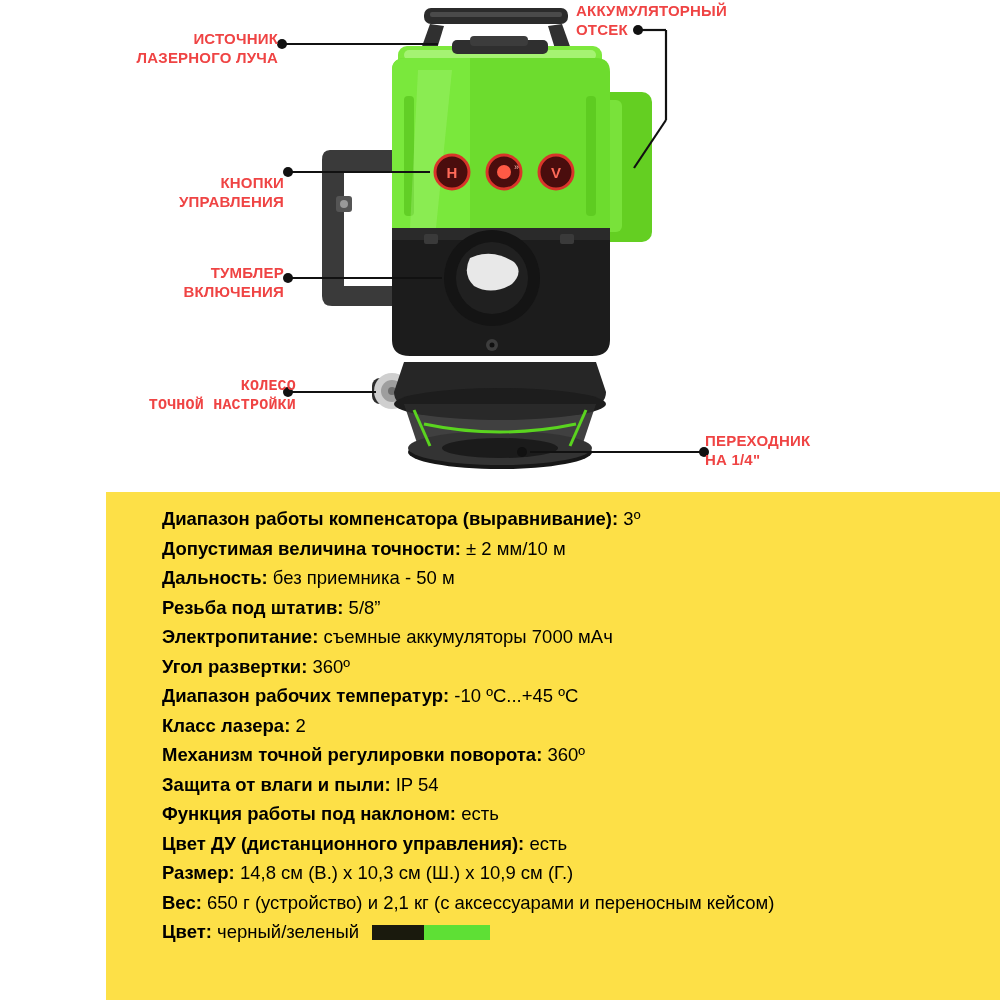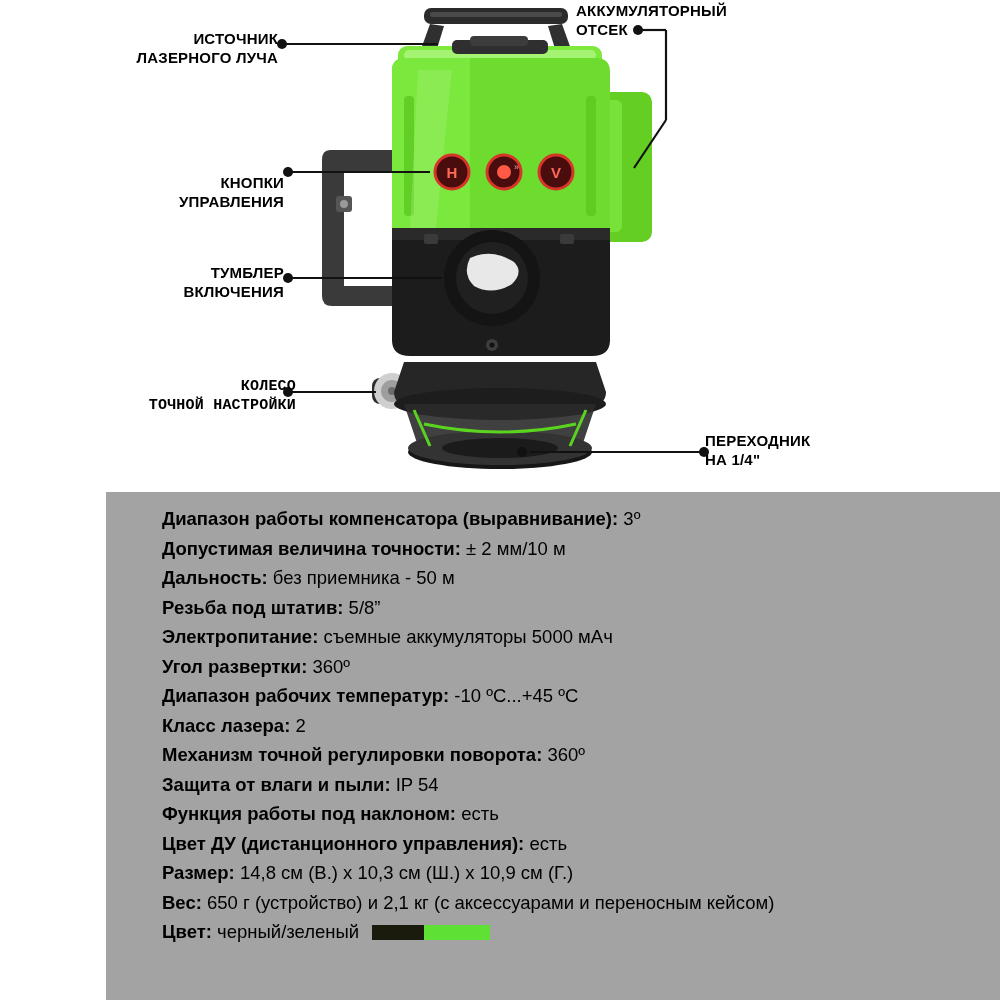--- a/index.html
+++ b/index.html
@@ -11,29 +11,29 @@
     overflow:hidden;
   }
   #diagram{
     position:absolute;left:0;top:0;width:1000px;height:490px;
   }
   .callout{
     position:absolute;
     font-weight:bold;
     font-size:15px;
     line-height:1.25;
-    color:#000000;
+    color:#ef4444;
     letter-spacing:0.2px;
     text-transform:uppercase;
   }
   .callout.right-align{text-align:right;}
   .spec-panel{
     position:absolute;
     left:106px;top:492px;width:894px;height:508px;
-    background:#a3a3a3;
+    background:#fde047;
   }
   .spec-list{
     position:absolute;
     left:56px;top:18px;right:10px;
   }
   .spec-row{
     font-size:18.5px;
     line-height:1.0;
     color:#000;
     margin-bottom:11px;
@@ -205,21 +205,21 @@
     <div class="spec-row">
       <span class="spec-label">Дальность:</span>
       <span class="spec-value">без приемника - 50 м</span>
     </div>
     <div class="spec-row">
       <span class="spec-label">Резьба под штатив:</span>
       <span class="spec-value">5/8”</span>
     </div>
     <div class="spec-row">
       <span class="spec-label">Электропитание:</span>
-      <span class="spec-value">съемные аккумуляторы 5000 мАч</span>
+      <span class="spec-value">съемные аккумуляторы 7000 мАч</span>
     </div>
     <div class="spec-row">
       <span class="spec-label">Угол развертки:</span>
       <span class="spec-value">360º</span>
     </div>
     <div class="spec-row">
       <span class="spec-label">Диапазон рабочих температур:</span>
       <span class="spec-value">-10 ºC...+45 ºC</span>
     </div>
     <div class="spec-row">

